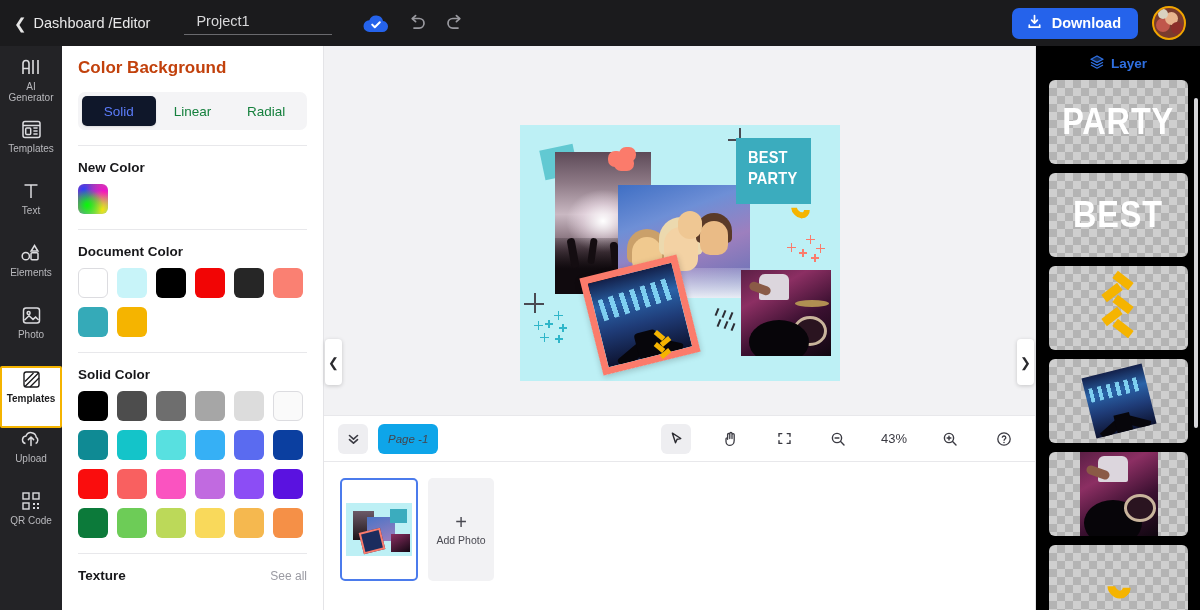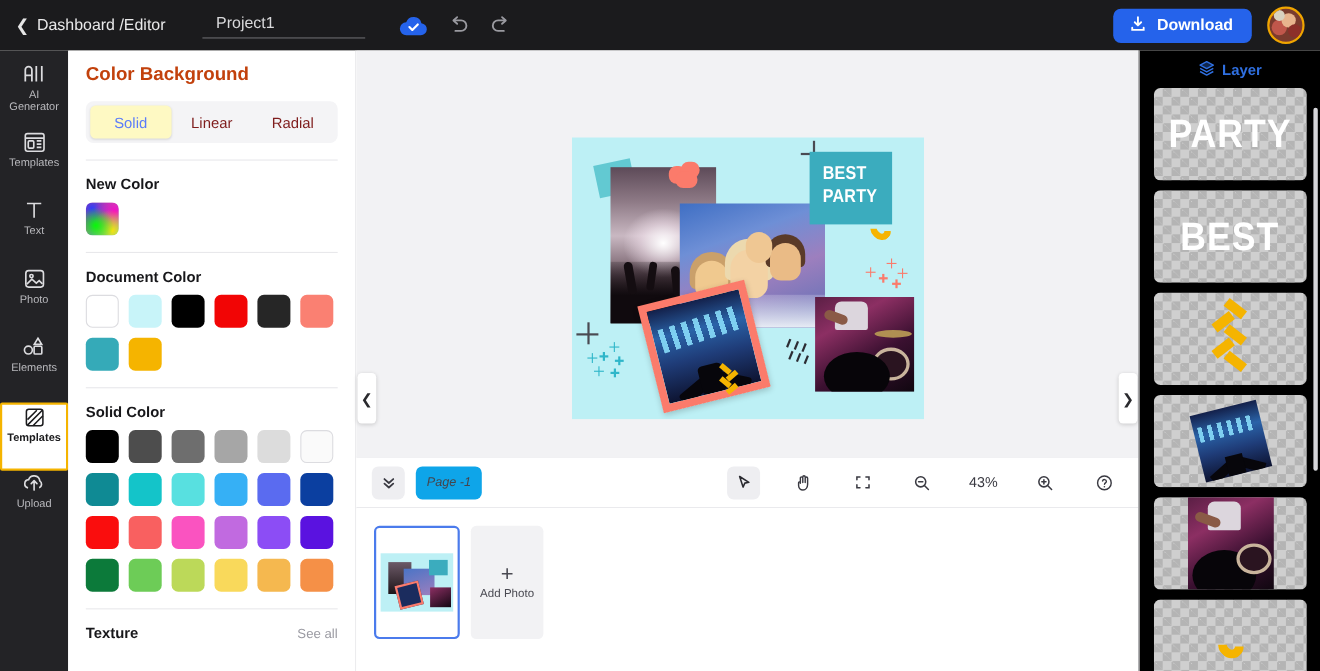--- a/index.html
+++ b/index.html
@@ -67,23 +67,23 @@
     background:#fff; border-right:1px solid #e4e4e7; padding:0 16px;
     overflow:hidden;
   }
   .panel-title { font-size:17px; font-weight:bold; color:#c2410c; margin-top:12px; }
   .seg {
     margin-top:14px; background:#f4f4f6; border-radius:7px; height:38px;
     display:flex; padding:4px;
   }
   .seg-btn {
     flex:1; display:flex; align-items:center; justify-content:center;
-    font-size:13.5px; color:#7f1d1d; border-radius:5px; cursor:pointer;
-  }
-  .seg-btn.active { background:#fef9c3; color:#5b7cfa; box-shadow:0 1px 2px rgba(0,0,0,.10); }
+    font-size:13.5px; color:#15803d; border-radius:5px; cursor:pointer;
+  }
+  .seg-btn.active { background:#0f172a; color:#5b7cfa; box-shadow:0 1px 2px rgba(0,0,0,.10); }
   .divider { height:1px; background:#e8e8eb; margin:15px 0 0; }
   .sec-title { font-size:13.5px; font-weight:bold; color:#17171a; margin-top:14px; }
   .sec-head { display:flex; align-items:center; justify-content:space-between; margin-top:14px; }
   .see-all { font-size:12px; color:#9a9aa2; cursor:pointer; }
   .newcolor {
     width:30px; height:30px; border-radius:6px; margin-top:9px; cursor:pointer;
     background:
       radial-gradient(circle at 30% 70%, rgba(0,255,0,.95) 0%, rgba(0,255,0,0) 55%),
       radial-gradient(circle at 80% 85%, rgba(255,230,0,.95) 0%, rgba(255,230,0,0) 55%),
       radial-gradient(circle at 88% 28%, rgba(255,0,200,.95) 0%, rgba(255,0,200,0) 55%),
@@ -318,38 +318,38 @@
       <span class="rail-ico">
         <svg width="20" height="20" viewBox="0 0 20 20" fill="none" stroke="currentColor" stroke-width="1.5">
           <path d="M3.5 4h13M10 4v13"></path>
         </svg>
       </span>
       <span class="rail-lbl">Text</span>
     </div>
 
     <div class="rail-item">
       <span class="rail-ico">
+        <svg width="22" height="20" viewBox="0 0 22 20" fill="none" stroke="currentColor" stroke-width="1.5">
+          <circle cx="5.8" cy="13.2" r="3.6"></circle>
+            <rect x="11" y="9.8" width="7" height="7" rx="1"></rect>
+          <path d="M14.5 2.5l3.4 5.6h-6.8z"></path>
+        </svg>
+      </span>
+      <span class="rail-lbl">Elements</span>
+    </div>
+
+    <div class="rail-item">
+      <span class="rail-ico">
         <svg width="21" height="21" viewBox="0 0 21 21" fill="none" stroke="currentColor" stroke-width="1.5">
           <rect x="2.5" y="3" width="16" height="15" rx="2.5"></rect>
           <circle cx="7.6" cy="8" r="1.5"></circle>
             <path d="M3.4 15.3l4.6-4.5 4 3.6 2.6-2.3 3 2.9"></path>
         </svg>
       </span>
       <span class="rail-lbl">Photo</span>
-    </div>
-
-    <div class="rail-item">
-      <span class="rail-ico">
-        <svg width="22" height="20" viewBox="0 0 22 20" fill="none" stroke="currentColor" stroke-width="1.5">
-          <circle cx="5.8" cy="13.2" r="3.6"></circle>
-            <rect x="11" y="9.8" width="7" height="7" rx="1"></rect>
-          <path d="M14.5 2.5l3.4 5.6h-6.8z"></path>
-        </svg>
-      </span>
-      <span class="rail-lbl">Elements</span>
     </div>
 
     <div class="rail-item active">
       <span class="rail-ico">
         <svg width="21" height="21" viewBox="0 0 21 21" fill="none" stroke="currentColor" stroke-width="1.4">
           <rect x="3" y="3" width="15" height="15" rx="2.2"></rect>
           <path d="M4 12.5L12.5 4M4 17.5L17.5 4M9 18l9-9"></path>
         </svg>
       </span>
       <span class="rail-lbl">Templates</span>
@@ -358,20 +358,31 @@
     <div class="rail-item">
       <span class="rail-ico">
         <svg width="22" height="20" viewBox="0 0 22 20" fill="none" stroke="currentColor" stroke-width="1.5">
           <path d="M5.5 14.5A3.8 3.8 0 0 1 6 7a5.3 5.3 0 0 1 10.2 1.2 3.6 3.6 0 0 1-.6 6.3"></path>
           <path d="M11 16.5V8.2M8.4 10.6L11 8l2.6 2.6" stroke-linecap="round" stroke-linejoin="round"></path>
         </svg>
       </span>
       <span class="rail-lbl">Upload</span>
     </div>
 
+    <div class="rail-item">
+      <span class="rail-ico">
+        <svg width="20" height="20" viewBox="0 0 20 20" fill="none" stroke="currentColor" stroke-width="1.4">
+          <rect x="2" y="2" width="6" height="6"></rect>
+            <rect x="12" y="2" width="6" height="6"></rect>
+            <rect x="2" y="12" width="6" height="6"></rect>
+          <path d="M12 12h2v2h-2zM16 12h2v2h-2zM12 16h2v2h-2zM16 16h2v2h-2z" fill="currentColor" stroke="none"></path>
+        </svg>
+      </span>
+      <span class="rail-lbl">QR Code</span>
+    </div>
   </div>
 
   <div class="panel">
     <div class="panel-title">Color Background</div>
 
     <div class="seg">
       <div class="seg-btn active">Solid</div>
       <div class="seg-btn">Linear</div>
       <div class="seg-btn">Radial</div>
     </div>

